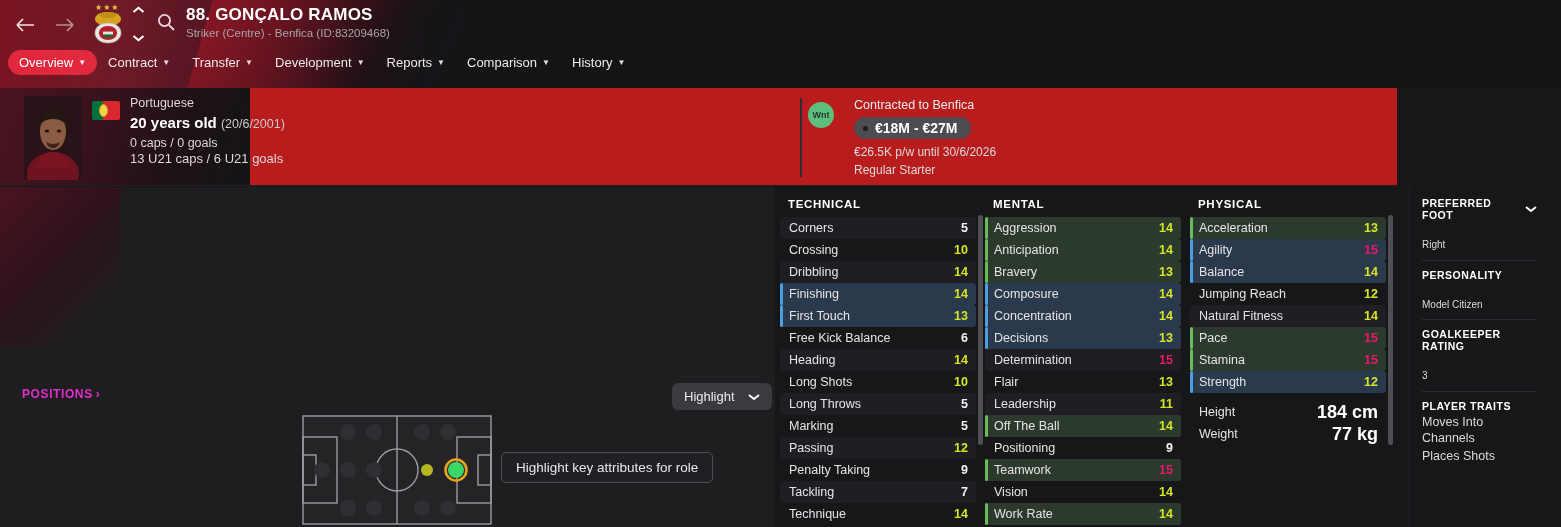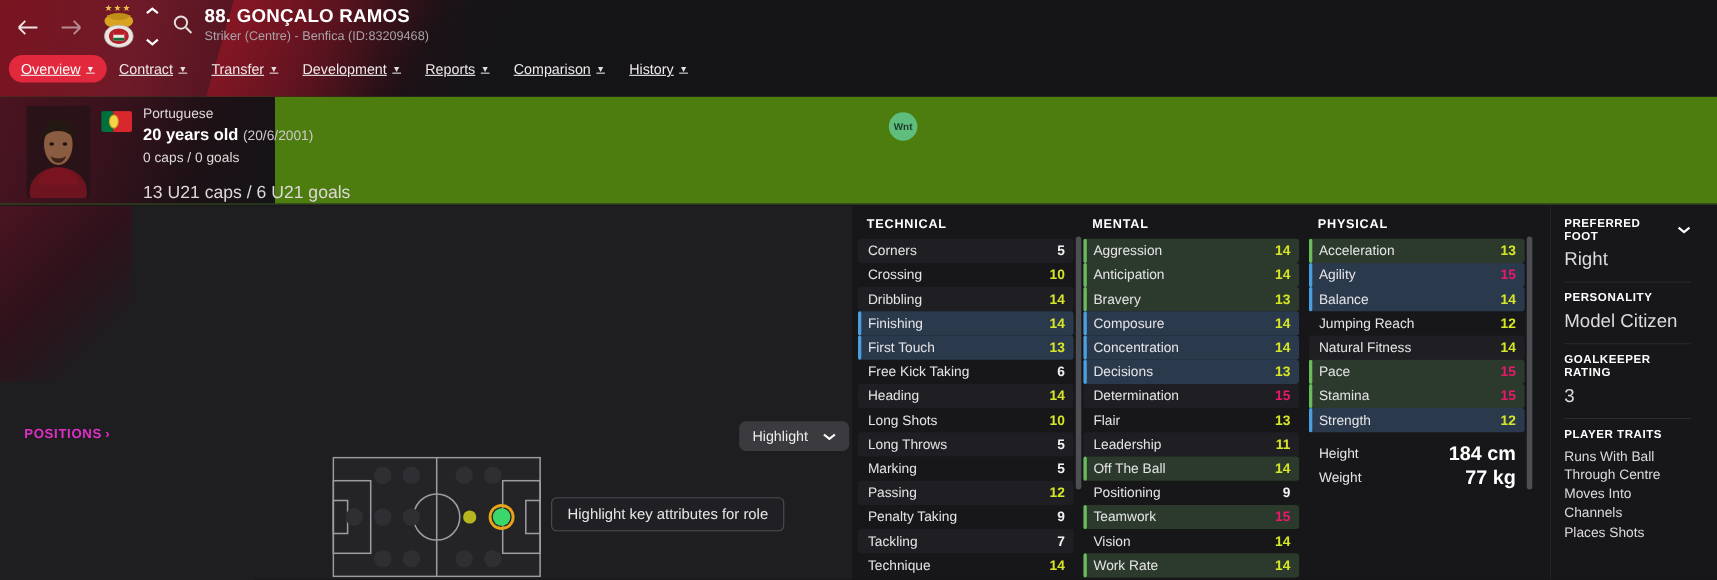--- a/index.html
+++ b/index.html
@@ -44,33 +44,33 @@
     color: #fff; font-size: 11px; cursor: pointer;
   }
   .search-icon {
     position: absolute; top: 12px; left: 156px; z-index: 4;
     width: 20px; height: 20px; color: #e6dcde;
   }
   .title-block { position: absolute; top: 5px; left: 186px; z-index: 4; }
   .ptitle { font-size: 17px; font-weight: bold; color: #ffffff; letter-spacing: .2px; }
   .psub { font-size: 11.5px; color: #a9a3a8; margin-top: 2px; }
 
-  .tabs { position: absolute; top: 50px; left: 8px; display: flex; align-items: center; z-index: 5; text-decoration: underline; }
+  .tabs { position: absolute; top: 50px; left: 8px; display: flex; align-items: center; z-index: 5; }
   .tab {
     display: flex; align-items: center; gap: 5px;
     padding: 5px 11px; border-radius: 13px;
     font-size: 13px; color: #efe9ea; cursor: pointer; white-space: nowrap;
   }
   .tab.active { background: #e2283c; color: #fff; }
   .tab .chev { font-size: 8px; opacity: .95; }
 
   
   .info {
-    position: absolute; top: 88px; left: 0; width: 1561px; height: 98px;
-    background: #4d7c0f; border-bottom: 1px solid #232327;
+    position: absolute; top: 88px; left: 0; width: 1397px; height: 98px;
+    background: #b91c1c; border-bottom: 1px solid #232327;
     overflow: hidden;
   }
   .info-bg {
     position: absolute; top: 0; left: 0; width: 250px; height: 98px;
     background: linear-gradient(110deg, #4a1420 0%, #35121c 42%, #1d1116 70%, #141417 100%);
   }
   .face {
     position: absolute; top: 8px; left: 24px; width: 58px; height: 84px; z-index: 3;
     border-radius: 2px; overflow: hidden;
   }
@@ -83,21 +83,21 @@
   .flag .sh {
     position: absolute; left: 7px; top: 3px; width: 9px; height: 13px;
     border-radius: 50%; background: #f5d547; border: 1px solid #c9a227;
   }
   .info-text { position: absolute; top: 8px; left: 130px; z-index: 3; }
   .nat { font-size: 12.5px; color: #ddd8da; }
   .age-line { margin-top: 4px; font-size: 15px; color: #ffffff; }
   .age-line b { font-weight: bold; }
   .age-line span { font-size: 12.5px; color: #cfc9cc; font-weight: normal; }
   .caps { margin-top: 5px; font-size: 12.5px; color: #ddd8da; }
-  .caps2 { margin-top: 17px; font-size: 16px; color: #ddd8da; }
+  .caps2 { margin-top: 1px; font-size: 13px; color: #ddd8da; }
 
   .contract { position: absolute; top: 10px; left: 800px; padding-left: 16px; border-left: 2px solid #2d2d32; }
   .wnt {
     position: absolute; top: 4px; left: 6px; width: 26px; height: 26px; border-radius: 50%;
     background: #5fbd7d; color: #1d3b28; font-size: 9px; font-weight: bold;
     display: flex; align-items: center; justify-content: center;
   }
   .ctext { margin-left: 36px; }
   .c-title { font-size: 12.5px; color: #eeeaeb; }
   .value-pill {
@@ -183,21 +183,21 @@
     position: absolute; top: 187px; left: 1409px; width: 152px; height: 340px;
     background: #17171a; border-left: 1px solid #232327; padding: 10px 24px 0 12px;
   }
   .sect { margin-bottom: 0; }
   .sect + .sect { border-top: 1px solid #2a2a2f; padding-top: 8px; margin-top: 8px; }
   .sect-h {
     display: flex; align-items: center; justify-content: space-between;
     font-size: 10.5px; font-weight: bold; letter-spacing: .5px; color: #ffffff;
   }
   .sect-h .chev { font-size: 9px; color: #ffffff; }
-  .sect-v { font-size: 17px; color: #ddd9dc; margin-top: 4px; line-height: 1.35; }
+  .sect-v { font-size: 10px; color: #ddd9dc; margin-top: 17px; line-height: 1.35; }
   .trait { font-size: 12.5px; color: #ddd9dc; line-height: 1.3; margin-top: 2px; }
 </style>
 </head>
 <body>
 
 <div class="app">
 
   <div class="header">
     <div class="header-bg"></div>
 
@@ -307,20 +307,29 @@
       <div class="age-line">
         <b>20 years old</b>
         <span>(20/6/2001)</span>
       </div>
       <div class="caps">0 caps / 0 goals</div>
       <div class="caps2">13 U21 caps / 6 U21 goals</div>
     </div>
 
     <div class="contract">
       <div class="wnt">Wnt</div>
+      <div class="ctext">
+        <div class="c-title">Contracted to Benfica</div>
+        <div class="value-pill">
+          <span class="dot"></span>
+          <span>€18M - €27M</span>
+        </div>
+        <div class="c-wage">€26.5K p/w until 30/6/2026</div>
+        <div class="c-status">Regular Starter</div>
+      </div>
     </div>
   </div>
 
   <div class="left">
     <div class="left-bg"></div>
 
     <div class="positions-link">
       <span>POSITIONS</span><span class="arw">›</span>
     </div>
 
@@ -382,21 +391,21 @@
         </div>
       <div class="arow blue">
           <span class="aname">Finishing</span>
           <span class="aval hi">14</span>
         </div>
       <div class="arow blue">
           <span class="aname">First Touch</span>
           <span class="aval hi">13</span>
         </div>
       <div class="arow">
-          <span class="aname">Free Kick Taking</span>
+          <span class="aname">Free Kick Balance</span>
           <span class="aval">6</span>
         </div>
       <div class="arow alt">
           <span class="aname">Heading</span>
           <span class="aval hi">14</span>
         </div>
       <div class="arow">
           <span class="aname">Long Shots</span>
           <span class="aval hi">10</span>
         </div>
@@ -554,19 +563,18 @@
     <div class="sect">
       <div class="sect-h">
           <span>GOALKEEPER RATING</span>
         </div>
       <div class="sect-v">3</div>
     </div>
     <div class="sect">
       <div class="sect-h">
           <span>PLAYER TRAITS</span>
         </div>
-      <div class="trait" style="margin-top:6px">Runs With Ball Through Centre</div>
       <div class="trait">Moves Into Channels</div>
       <div class="trait">Places Shots</div>
     </div>
   </div>
 
 </div>
 
 </body></html>

